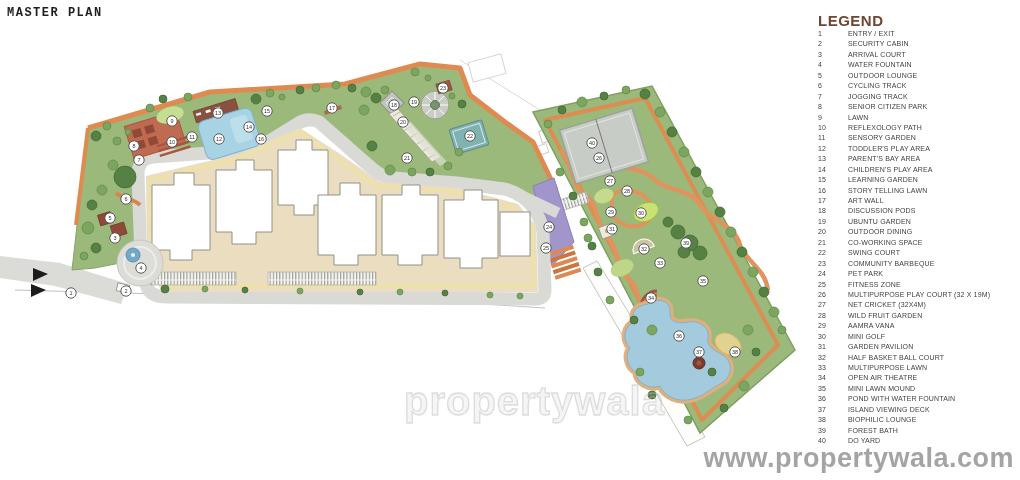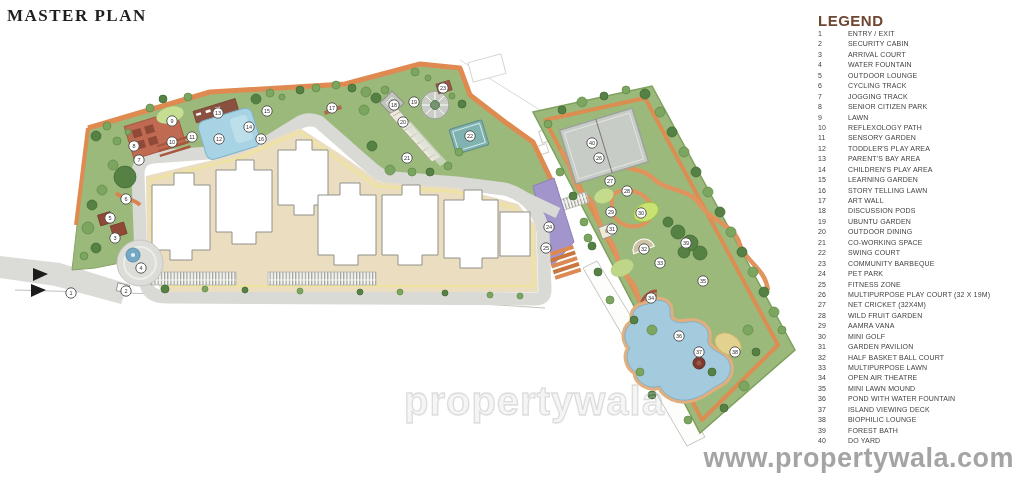--- a/index.html
+++ b/index.html
@@ -2,22 +2,22 @@
 <html style="--accent-orange: #DF8A50; --site-green: #9CB97C; --lawn-green: #C6DE92; --tree-green: #558144; --water-blue: #A3CBDD; --pool-blue: #A7D3E4; --road-gray: #D9D9D6; --court-gray: #C7CCC6; --building-white: #FFFFFF; --courtyard-beige: #EADDC0; --track-yellow: #EFE3A0; --terracotta: #B65C45; --pet-park-purple: #A295CB; --legend-title-brown: #6E4632; --legend-text: #3F3F3F; --watermark-gray: #9B9B9B;"><head>
 <meta charset="utf-8">
 <style>
   html,body{margin:0;padding:0;}
   body{
     width:1020px;height:480px;position:relative;overflow:hidden;
     background:#ffffff;font-family:"Liberation Sans",sans-serif;
   }
   .page-title{
     position:absolute;left:7px;top:6px;
-    font-family:Liberation Serif, serif;font-weight:bold;
-    font-size:17px;letter-spacing:1.5px;color:#1f1f1f;
+    font-family:Liberation Mono, monospace;font-weight:bold;
+    font-size:12px;letter-spacing:1.5px;color:#1f1f1f;
   }
   .plan-wrap{position:absolute;left:0;top:0;width:812px;height:480px;}
   .legend{
     position:absolute;left:818px;top:12px;width:198px;
   }
   .lg-title{
     font-size:15px;font-weight:bold;letter-spacing:.5px;
     color:var(--legend-title-brown,#6E4632);margin-bottom:0;
   }
   .lg-rows{display:block;}

